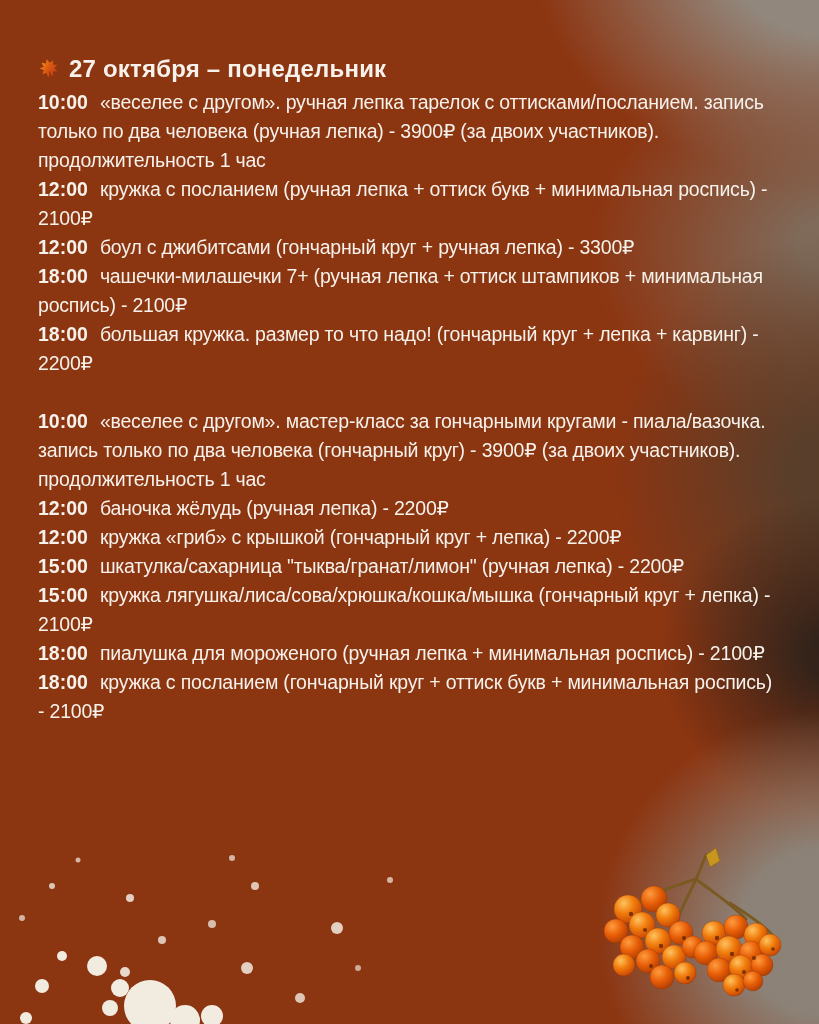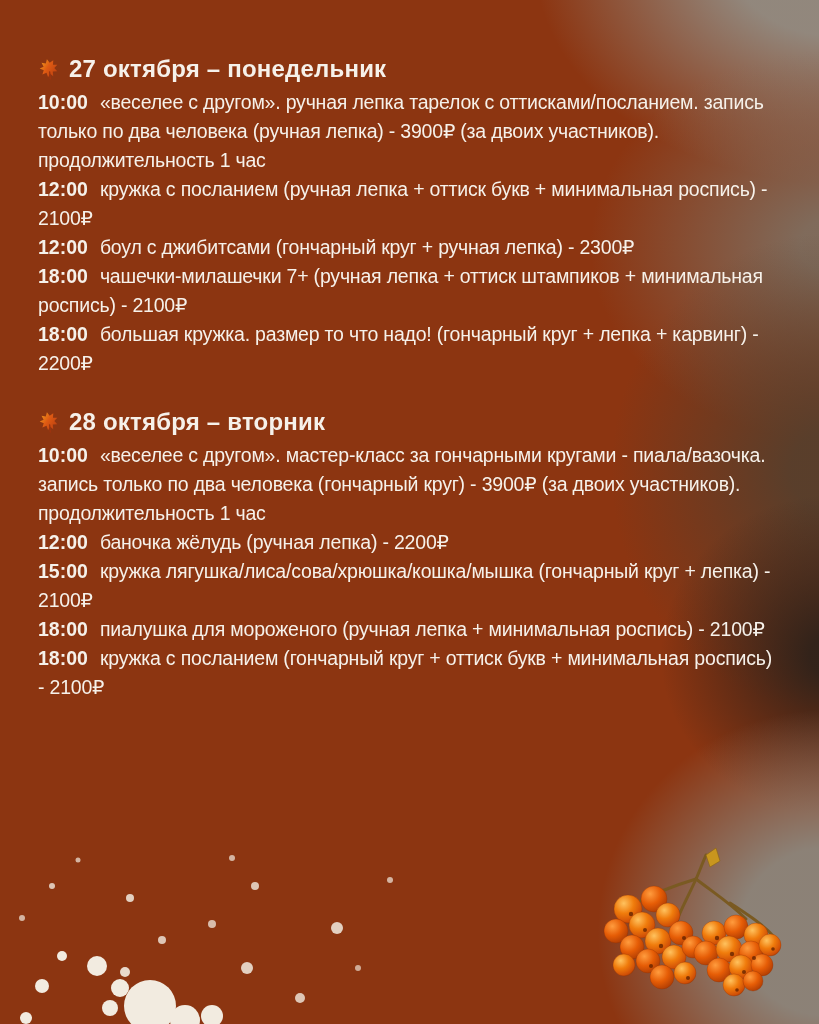--- a/index.html
+++ b/index.html
@@ -157,43 +157,39 @@
       <svg class="leaf" viewBox="0 0 22 22">
             <use href="#leafShape"></use>
           </svg>
       <span class="day-title-text">27 октября – понедельник</span>
     </h2>
     <div class="events">
   <p class="event"><b class="time">10:00</b><span class="desc">«веселее с другом». ручная лепка тарелок с оттисками/посланием. запись только по два человека (ручная лепка) - 3900₽ (за двоих участников). продолжительность 1 час</span></p>
 
   <p class="event"><b class="time">12:00</b><span class="desc">кружка с посланием (ручная лепка + оттиск букв + минимальная роспись) - 2100₽</span></p>
 
-  <p class="event"><b class="time">12:00</b><span class="desc">боул с джибитсами (гончарный круг + ручная лепка) - 2300₽</span></p>
+  <p class="event"><b class="time">12:00</b><span class="desc">боул с джибитсами (гончарный круг + ручная лепка) - 3300₽</span></p>
 
 
 
   <p class="event"><b class="time">18:00</b><span class="desc">чашечки-милашечки 7+ (ручная лепка + оттиск штампиков + минимальная роспись) - 2100₽</span></p>
 
   <p class="event"><b class="time">18:00</b><span class="desc">большая кружка. размер то что надо! (гончарный круг + лепка + карвинг) - 2200₽</span></p>
 </div>
   </section>
 
   <section class="day">
-    <h2 class="day-title">
-      <svg class="leaf" viewBox="0 0 22 22">
-            <use href="#leafShape"></use>
-          </svg>
-      <span class="day-title-text">28 октября – вторник</span>
-    </h2>
     <div class="events">
   <p class="event"><b class="time">10:00</b><span class="desc">«веселее с другом». мастер-класс за гончарными кругами - пиала/вазочка. запись только по два человека (гончарный круг) - 3900₽ (за двоих участников). продолжительность 1 час</span></p>
 
   <p class="event"><b class="time">12:00</b><span class="desc">баночка жёлудь (ручная лепка) - 2200₽</span></p>
 
+  <p class="event"><b class="time">12:00</b><span class="desc">кружка «гриб» с крышкой (гончарный круг + лепка) - 2200₽</span></p>
 
+  <p class="event"><b class="time">15:00</b><span class="desc">шкатулка/сахарница "тыква/гранат/лимон" (ручная лепка) - 2200₽</span></p>
 
   <p class="event"><b class="time">15:00</b><span class="desc">кружка лягушка/лиса/сова/хрюшка/кошка/мышка (гончарный круг + лепка) - 2100₽</span></p>
 
   <p class="event"><b class="time">18:00</b><span class="desc">пиалушка для мороженого (ручная лепка + минимальная роспись) - 2100₽</span></p>
 
   <p class="event"><b class="time">18:00</b><span class="desc">кружка с посланием (гончарный круг + оттиск букв + минимальная роспись) - 2100₽</span></p>
 </div>
   </section>
 </main>
 

